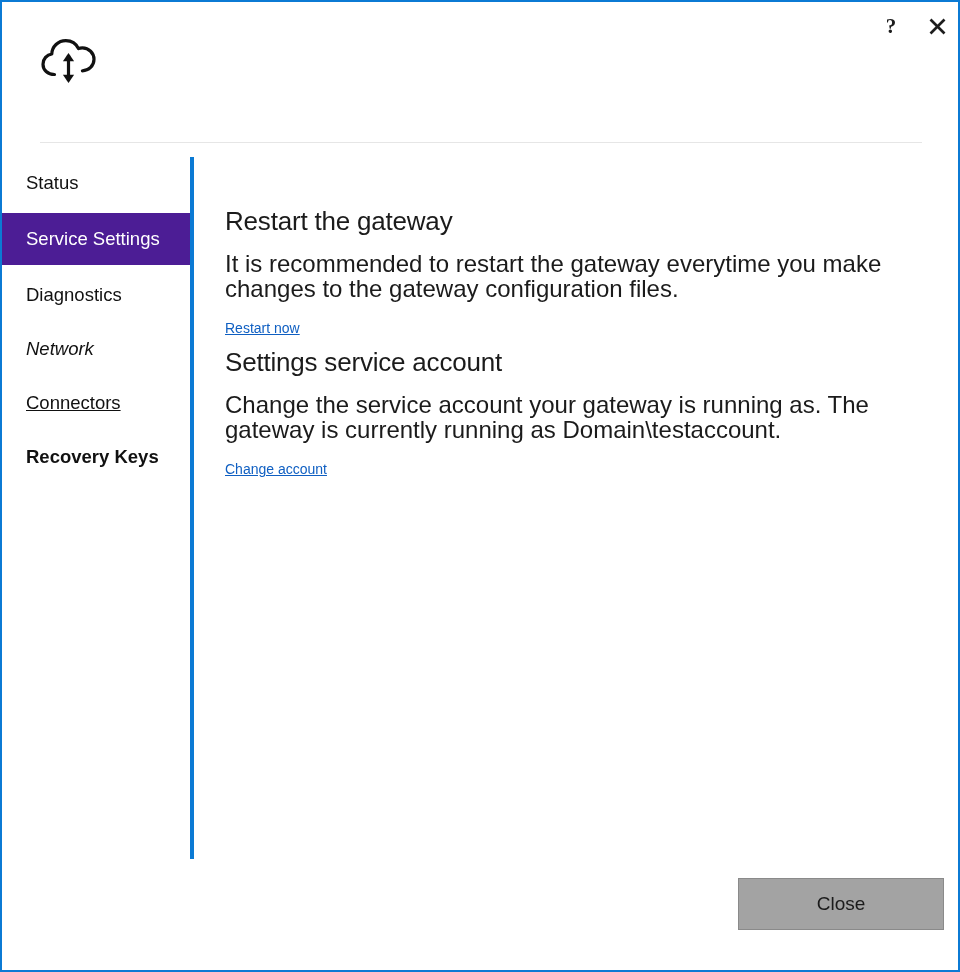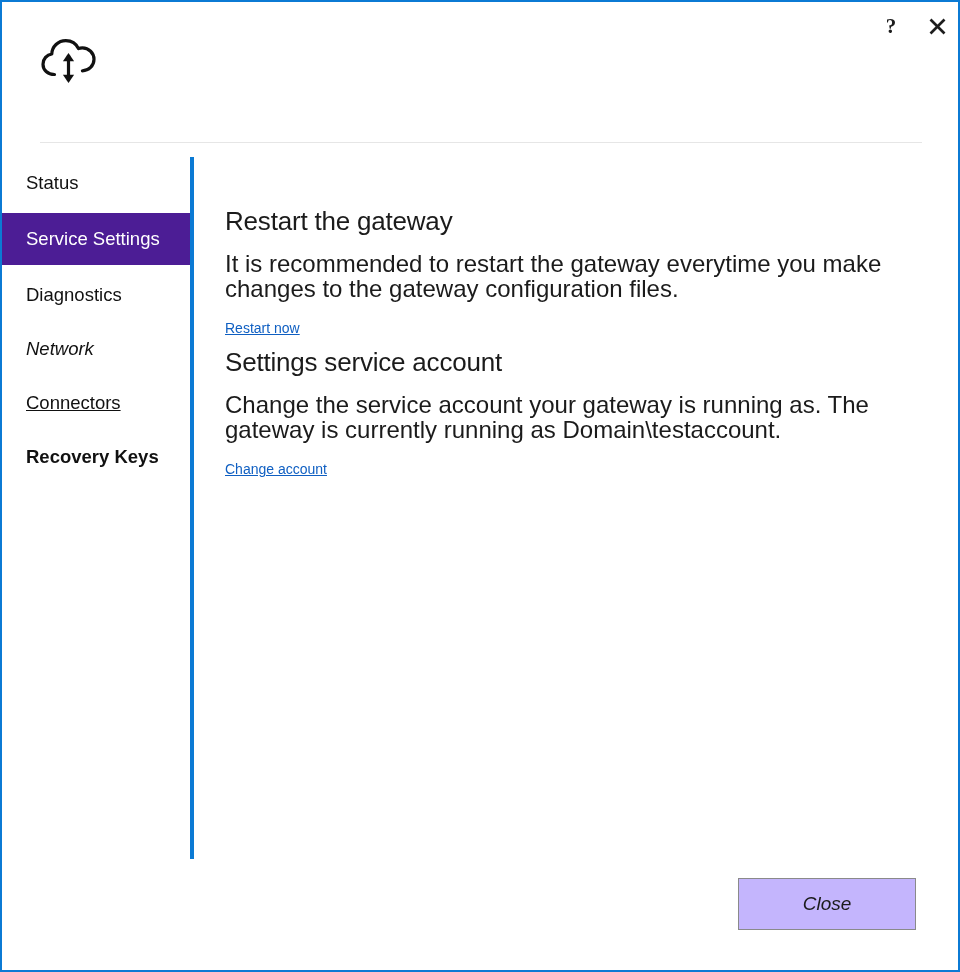--- a/index.html
+++ b/index.html
@@ -164,30 +164,29 @@
     text-decoration: underline;
     cursor: pointer;
     display: inline-block;
   }
 
   
   #close-button {
     position: absolute;
     left: 736px;
     top: 876px;
-    width: 178px;
+    width: 206px;
     height: 52px;
-    background: #c4b5fd;
+    background: #a3a3a3;
     border: 1px solid #8a8a8a;
     box-sizing: border-box;
     font-family: "Liberation Sans", sans-serif;
     font-size: 19px;
     color: #1b1b1b;
     cursor: default;
-    font-style: italic;
   }
 </style>
 </head>
 <body>
 
 <div id="window">
 
   <div id="titlebar">
 
     <span id="app-icon">

